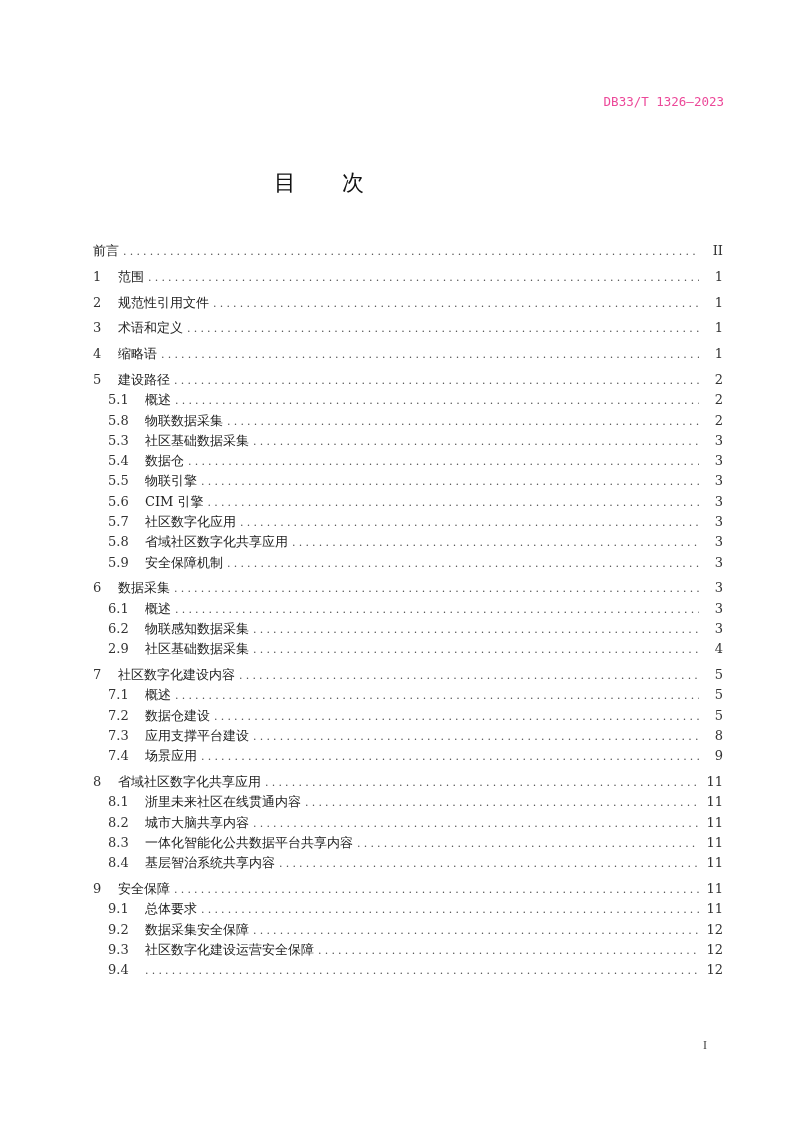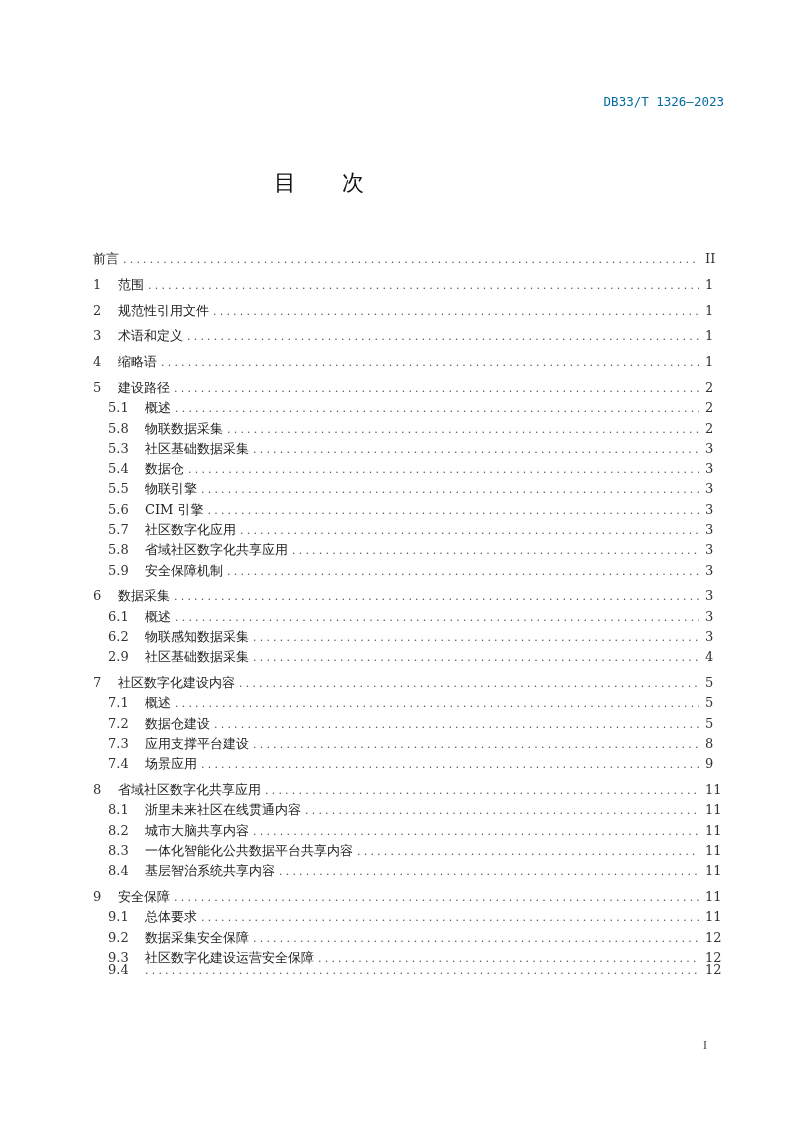--- a/index.html
+++ b/index.html
@@ -15,21 +15,21 @@
       color: #222;
       font-family: "DejaVu Serif", "Liberation Serif", serif;
     }
     .doc-code {
       position: absolute;
       top: 94px;
       right: 76px;
       font-family: "DejaVu Sans Mono", "Liberation Mono", monospace;
       font-size: 12.5px;
       letter-spacing: 0px;
-      color: #0369a1;
+      color: #ec4899;
     }
     .toc-title {
       position: absolute;
       top: 168px;
       left: 0;
       width: 638px;
       text-align: center;
       font-family: "DejaVu Sans", "Liberation Sans", sans-serif;
       font-size: 22px;
       color: #111;
@@ -64,34 +64,34 @@
     .toc-num {
       display: inline-block;
       font-family: "DejaVu Serif", "Liberation Serif", serif;
       color: #333;
     }
     .toc-row.main .toc-num { width: 25px; }
     .toc-row.sub .toc-num { width: 37px; }
     .toc-label {
       color: #222;
       padding-right: 4px;
-      margin-top: 8px;
     }
     .toc-dots {
       flex: 1;
       overflow: hidden;
       color: #555;
       letter-spacing: 3.2px;
       font-size: 11px;
     }
     .toc-dots::before {
       content: "................................................................................................................................................................";
     }
     .toc-page {
       min-width: 18px;
+      text-align: right;
       padding-left: 6px;
       color: #333;
       font-family: "DejaVu Serif", "Liberation Serif", serif;
     }
     .page-footer {
       position: absolute;
       top: 1038px;
       right: 93px;
       font-family: "Liberation Serif", "DejaVu Serif", serif;
       font-size: 12px;

